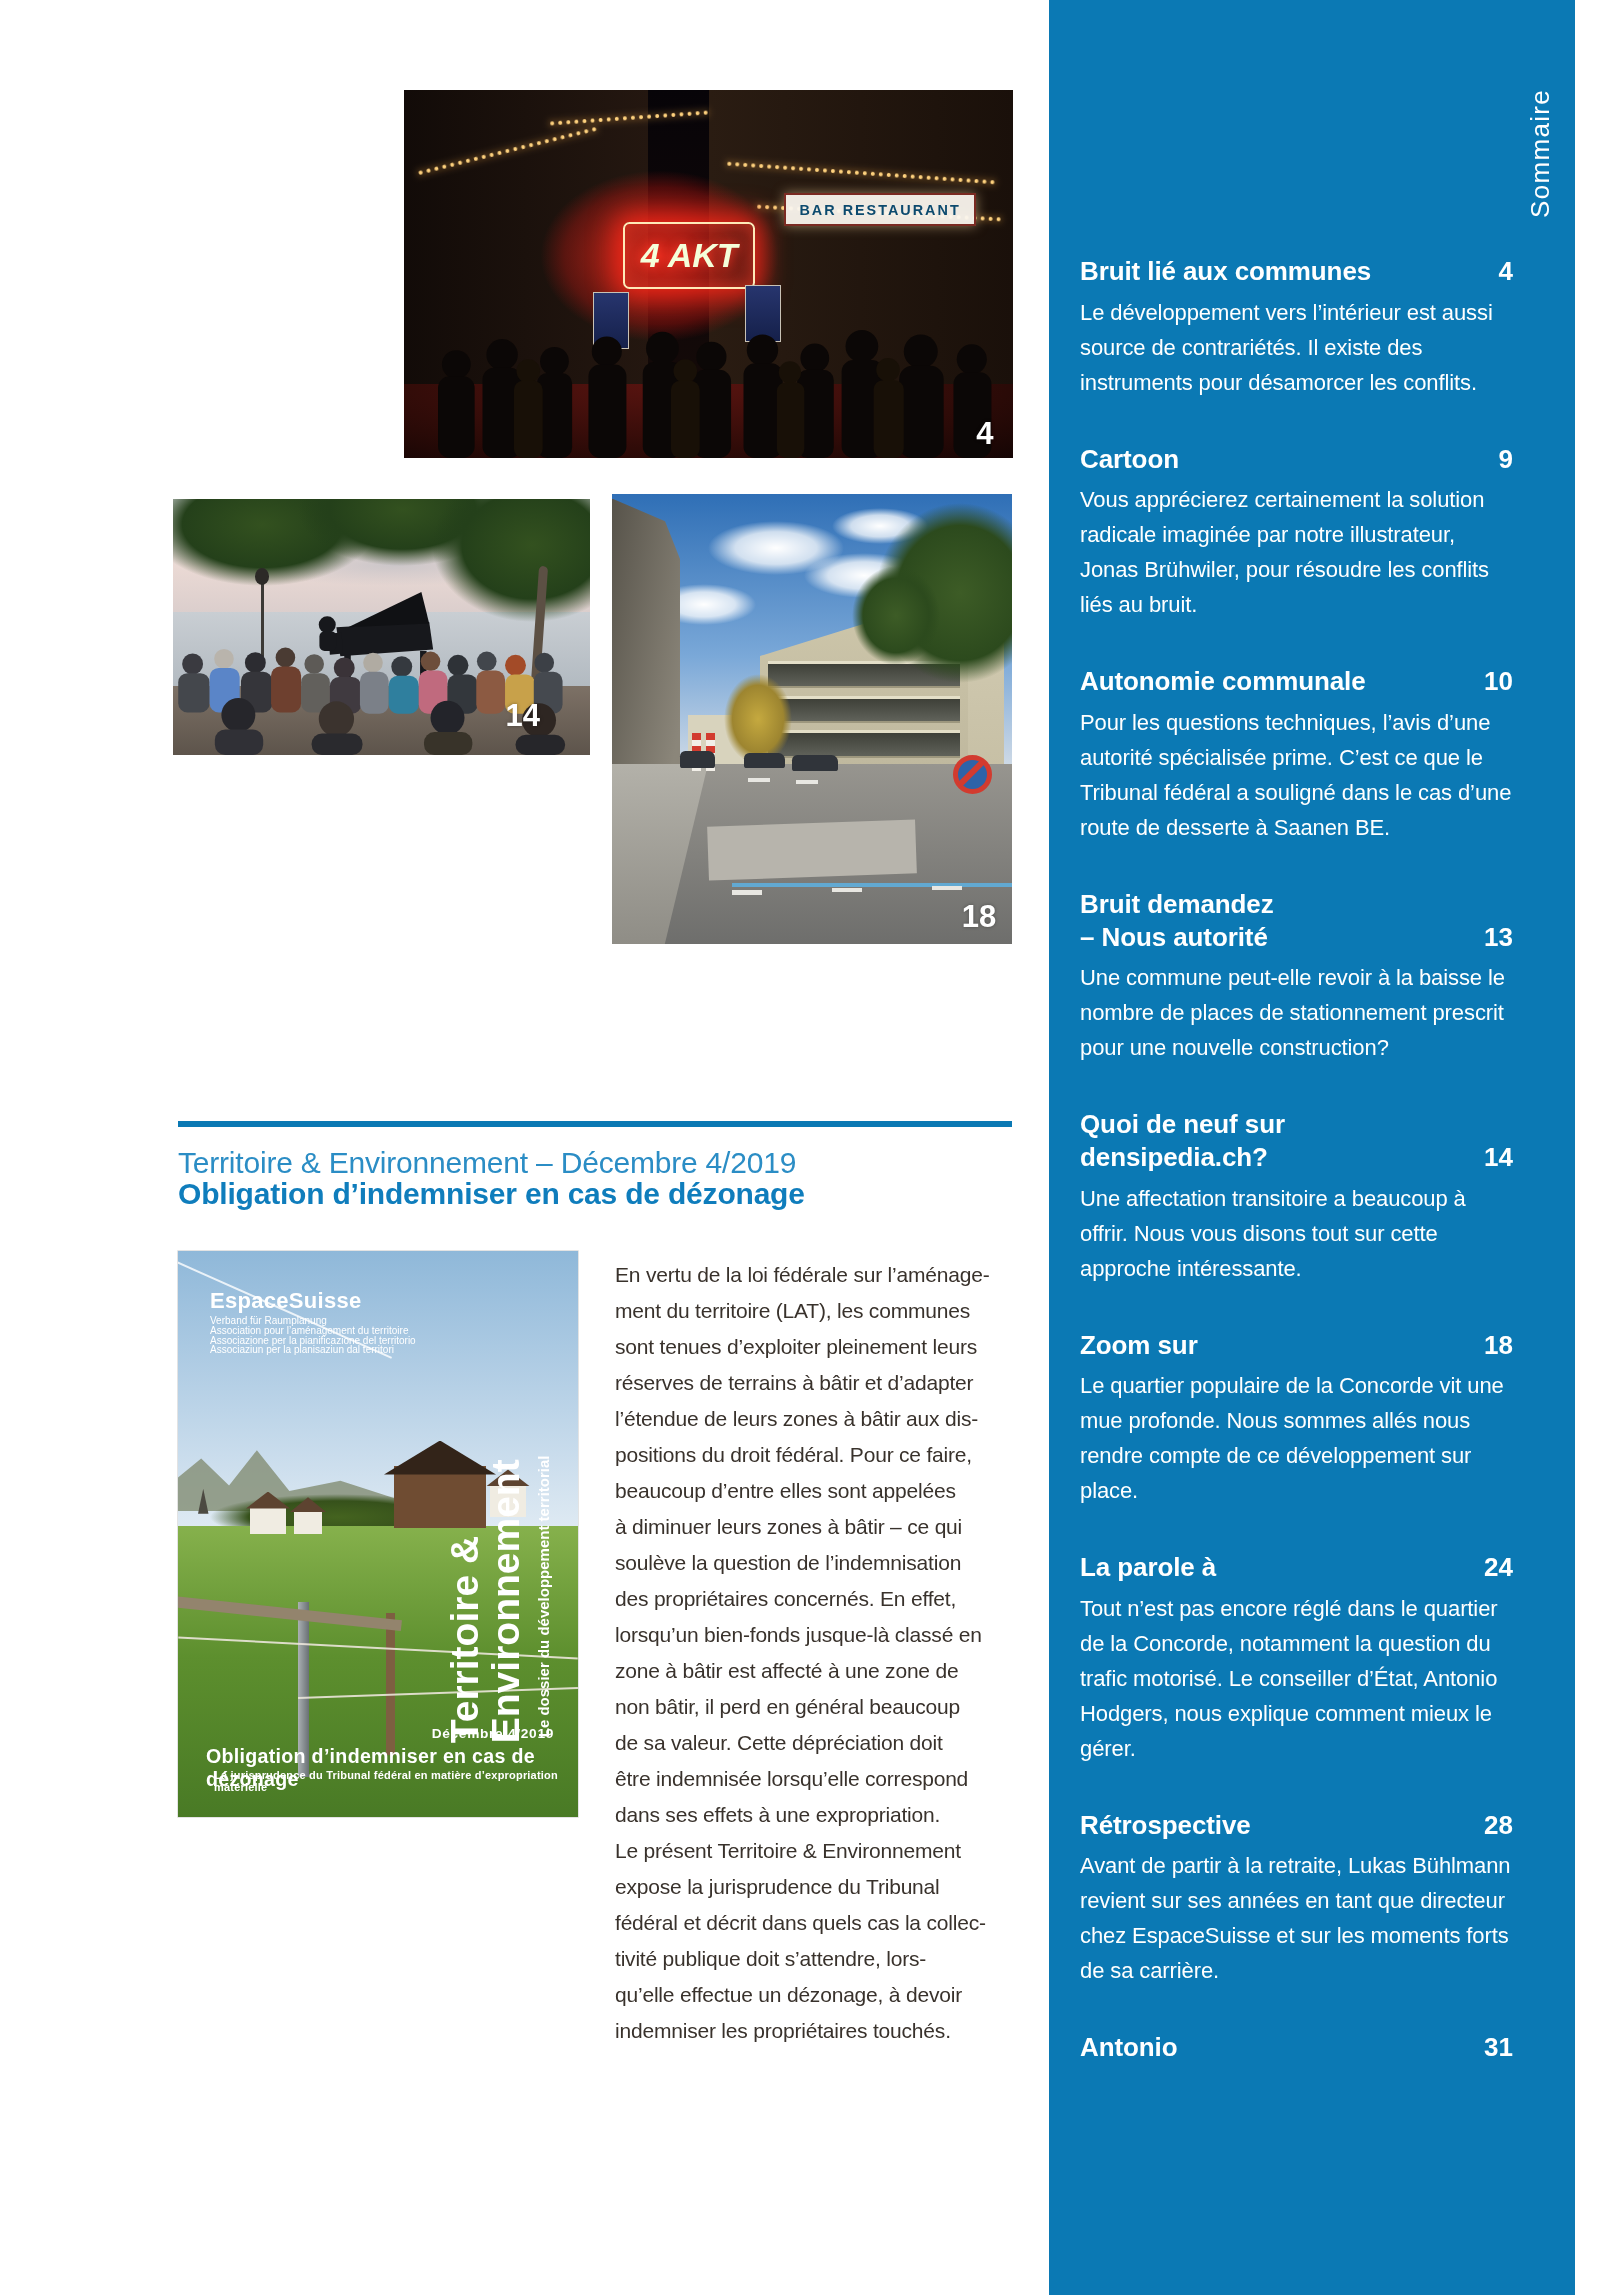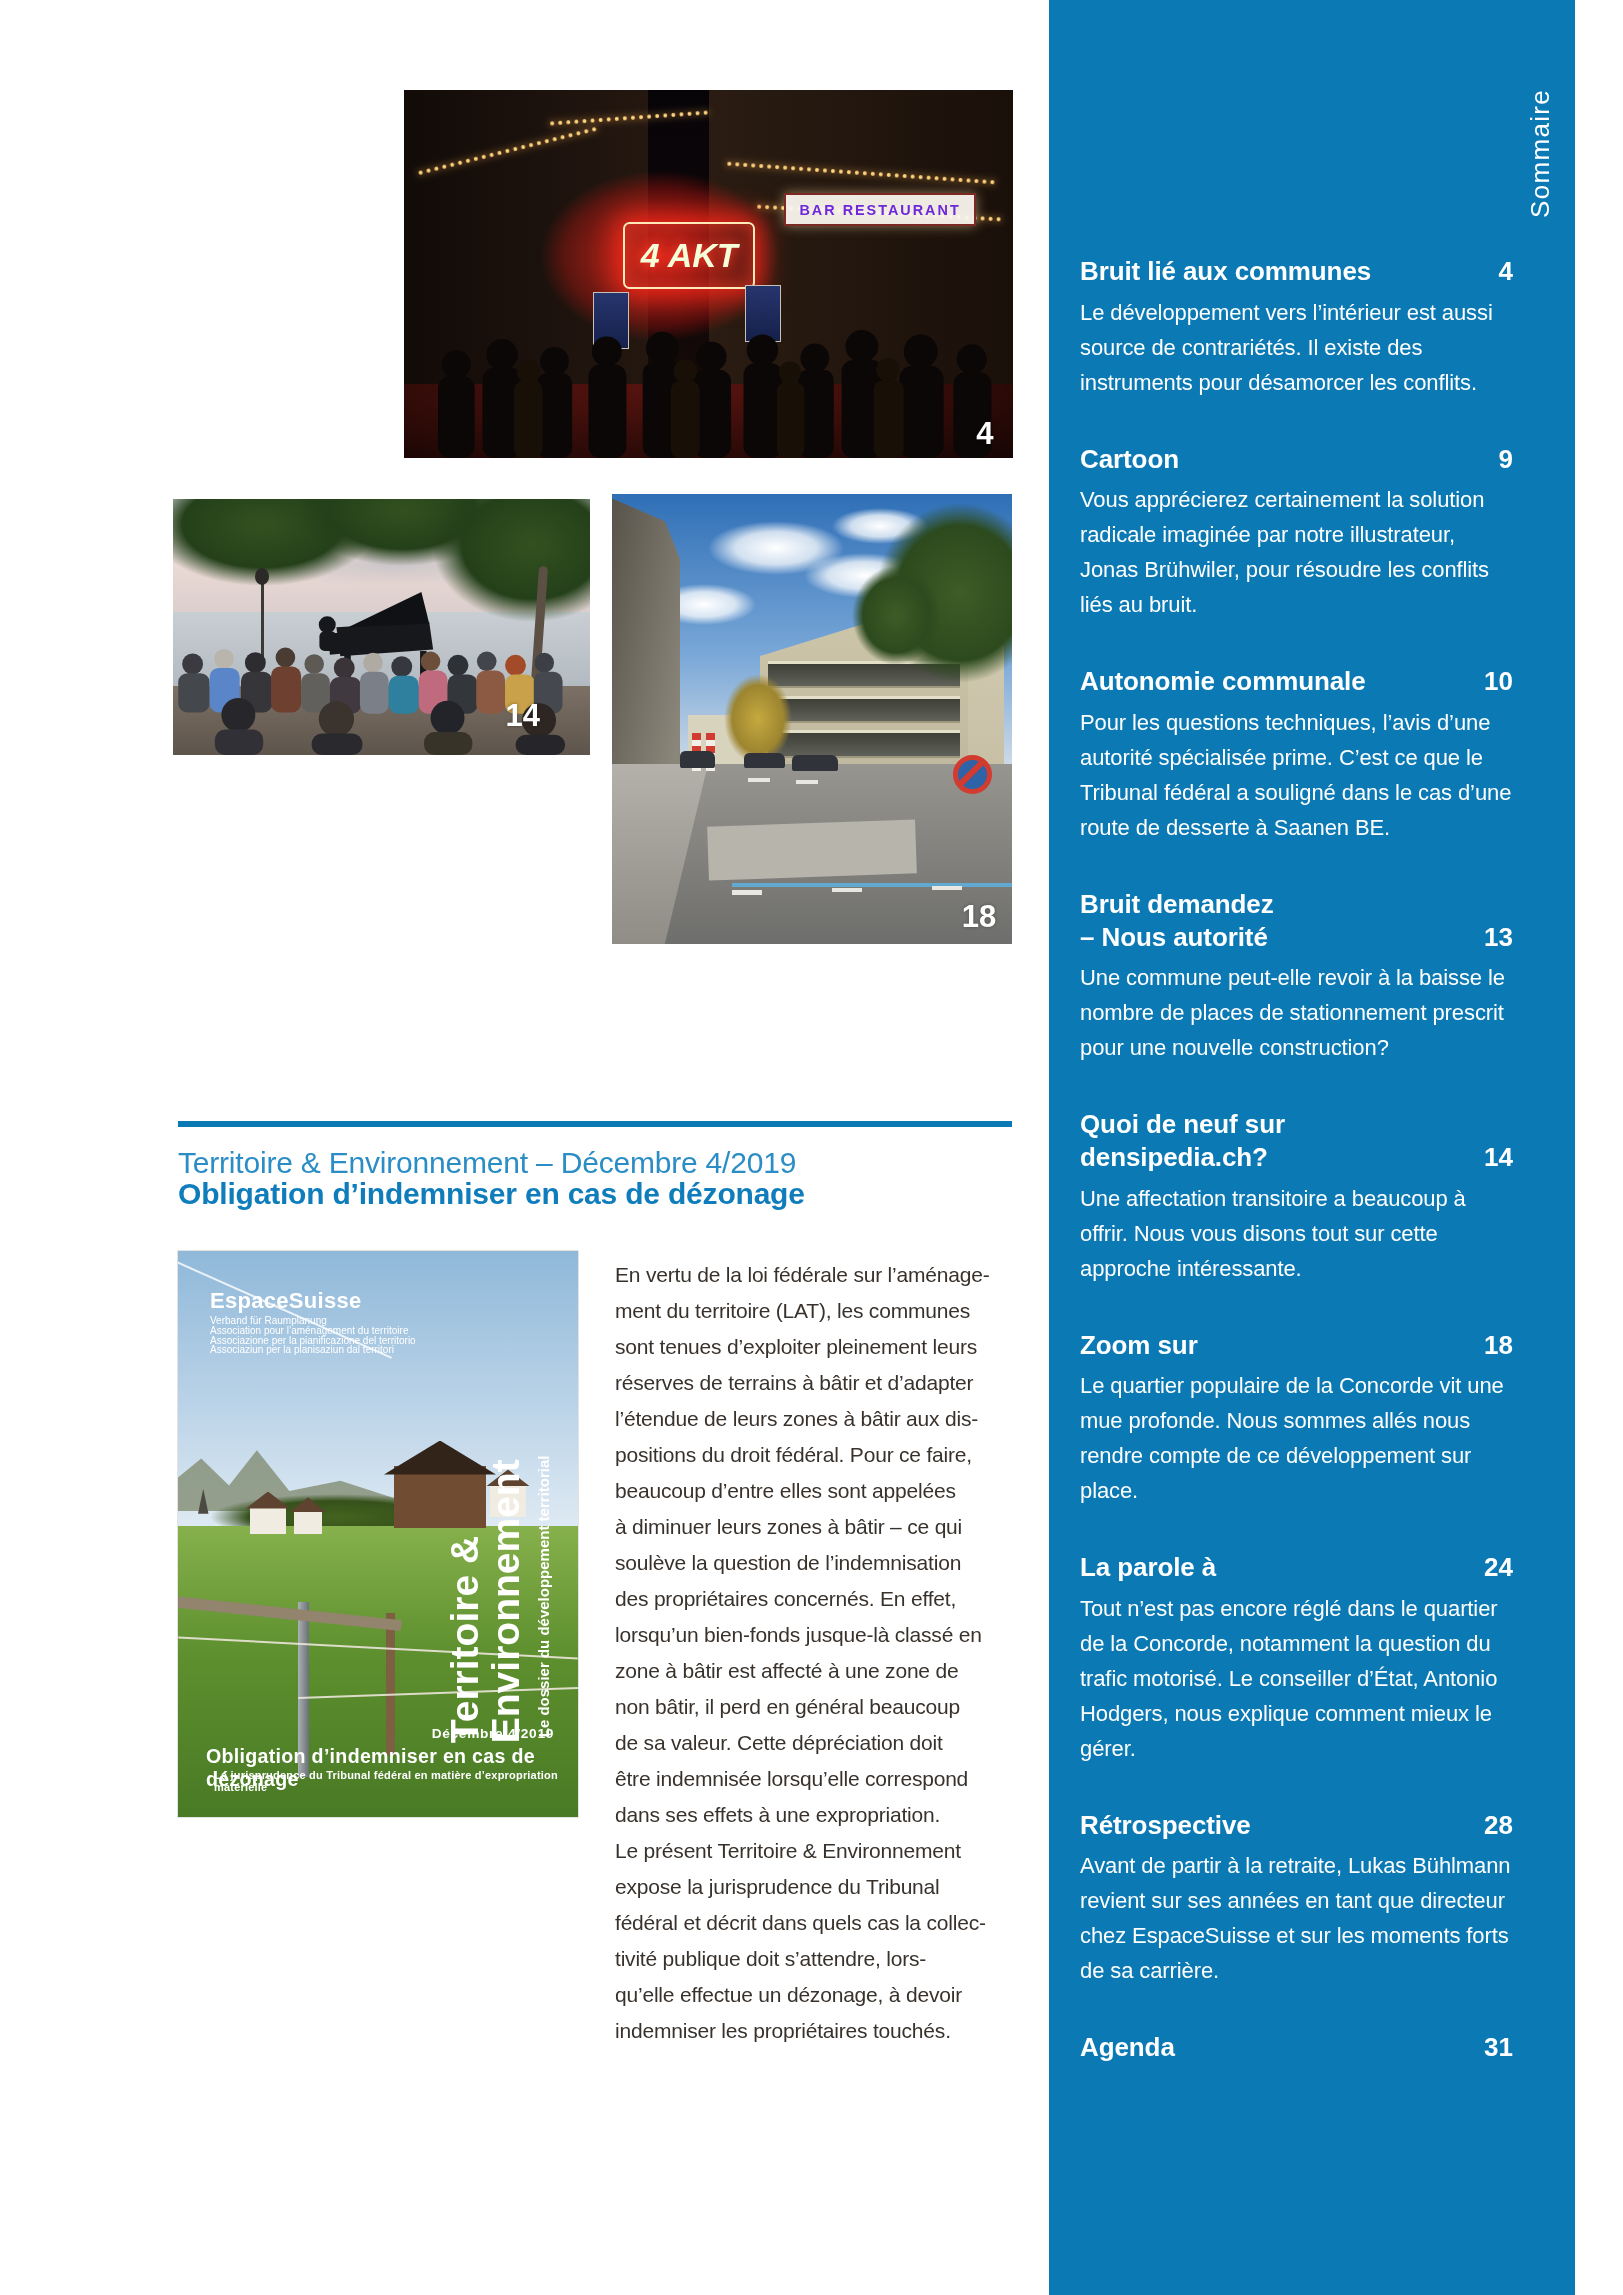--- a/index.html
+++ b/index.html
@@ -29,21 +29,21 @@
   
   .p1-left{left:0;top:0;width:40%;height:100%;background:linear-gradient(90deg,#120b08,#241710);}
   .p1-right{right:0;top:0;width:50%;height:100%;background:linear-gradient(90deg,#2a1c12,#1a100a);}
   .p1-glow{left:16%;top:14%;width:52%;height:62%;
            background:radial-gradient(closest-side,rgba(255,45,30,.85),rgba(200,25,20,.35) 60%,transparent 75%);}
   .p1-neon{left:36%;top:36%;width:21%;height:17%;border:2.6px solid #ffe9b8;border-radius:6.5px;
            box-shadow:0 0 26px 7.9px rgba(255,40,25,.8),inset 0 0 19.6px rgba(255,60,40,.7);
            color:#f4ffda;font-weight:700;font-style:italic;font-size:34px;display:flex;
            align-items:center;justify-content:center;text-shadow:0 0 10.5px #ff3b2a;}
   .p1-sign{right:6%;top:28%;width:31%;height:29px;background:rgba(250,246,238,.95);border:2px solid #7a2a22;
-           color:#6d28d9;font-size:14.4px;font-weight:700;letter-spacing:2px;display:flex;align-items:center;
+           color:#0c4a6e;font-size:14.4px;font-weight:700;letter-spacing:2px;display:flex;align-items:center;
            justify-content:center;box-shadow:0 0 11.8px rgba(255,220,160,.5);}
   .lights{border-top:4.6px dotted #ffd27e;filter:drop-shadow(0 0 3.9px #ffb54d);}
   .p1-l1{left:2%;top:16%;width:30%;transform:rotate(-14deg);}
   .p1-l2{left:24%;top:7%;width:26%;transform:rotate(-4deg);}
   .p1-l3{right:3%;top:22%;width:44%;transform:rotate(4deg);}
   .p1-l4{right:2%;top:33%;width:40%;transform:rotate(3deg);}
   .p1-poster{width:34px;height:55px;background:linear-gradient(#27356e,#15204a);border:1.3px solid #c8c2b6;}
   .p1-ground{left:0;bottom:0;width:100%;height:20%;
              background:radial-gradient(ellipse at 45% 0%,#5a1410,#2a0a07 70%,#150504);}
   
@@ -417,21 +417,21 @@
 
           </div>
           <div class="pnum">28</div>
         </div>
         <p class="desc">Avant de partir à la retraite, Lukas Bühlmann revient sur ses années en tant que directeur chez EspaceSuisse et sur les moments forts de sa carrière.</p>
       </div>
 
       <div class="entry">
         <div class="hrow">
           <div class="htitles">
-            <div class="t1">Agenda</div>
+            <div class="t1">Antonio</div>
 
           </div>
           <div class="pnum">31</div>
         </div>
 
       </div>
 
     </div>
   </aside>
 </div>

